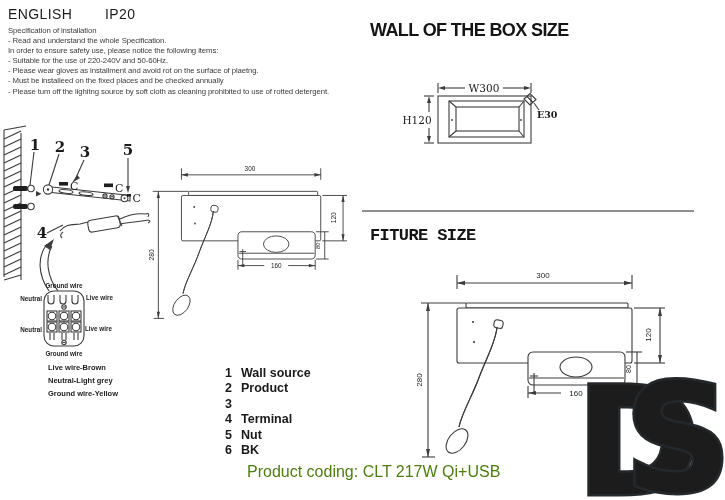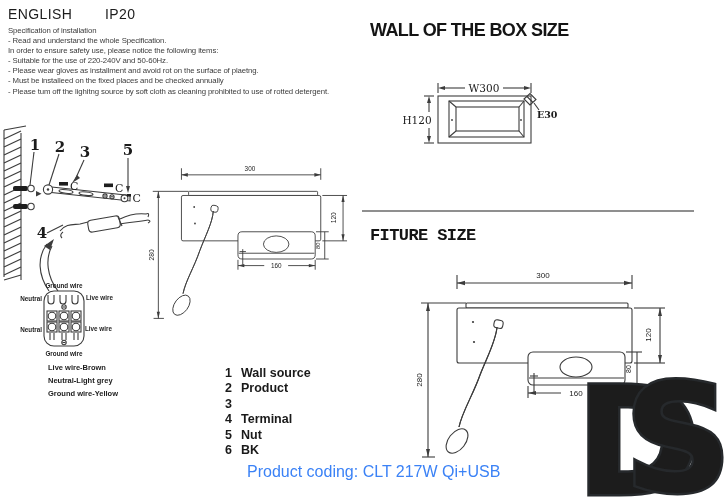--- a/index.html
+++ b/index.html
@@ -6,21 +6,21 @@
   #page{position:relative;width:725px;height:500px;background:#fff;overflow:hidden;
         font-family:"Liberation Sans",sans-serif;color:#222;}
   .abs{position:absolute;}
   .hdr{font-size:14px;color:#1c1c1c;letter-spacing:.4px;}
   .spec{font-size:7.8px;line-height:10.1px;color:#3c3c3c;letter-spacing:-.12px;white-space:nowrap;}
   .sect{font-weight:bold;color:#141414;letter-spacing:-.6px;}
   .divider{height:2px;background:#8f8f8f;}
   .plist{font-size:12.5px;font-weight:bold;color:#1a1a1a;line-height:15.4px;}
   .plist .row{display:flex;}
   .plist .n{width:10px;text-align:right;margin-right:9px;}
-  .pcode{font-size:16px;color:#3b82f6;}
+  .pcode{font-size:16px;color:#4d7c0f;}
   
   svg line,svg path,svg rect,svg ellipse,svg circle,svg polygon{stroke:#3c3c3c;fill:none;stroke-width:1.1;}
   svg .wh{fill:#fff;}
   svg .fil{fill:#3c3c3c;stroke:none;}
   svg .dk{fill:#1e1e1e;stroke:none;}
   svg text{stroke:none;fill:#1c1c1c;}
   svg .dim{font:8px "Liberation Sans",sans-serif;}
   svg .dim7{font:7px "Liberation Sans",sans-serif;}
   svg .dimS{font:10.5px "DejaVu Serif",serif;}
   svg .dimSb{font:bold 9.5px "DejaVu Serif",serif;}

